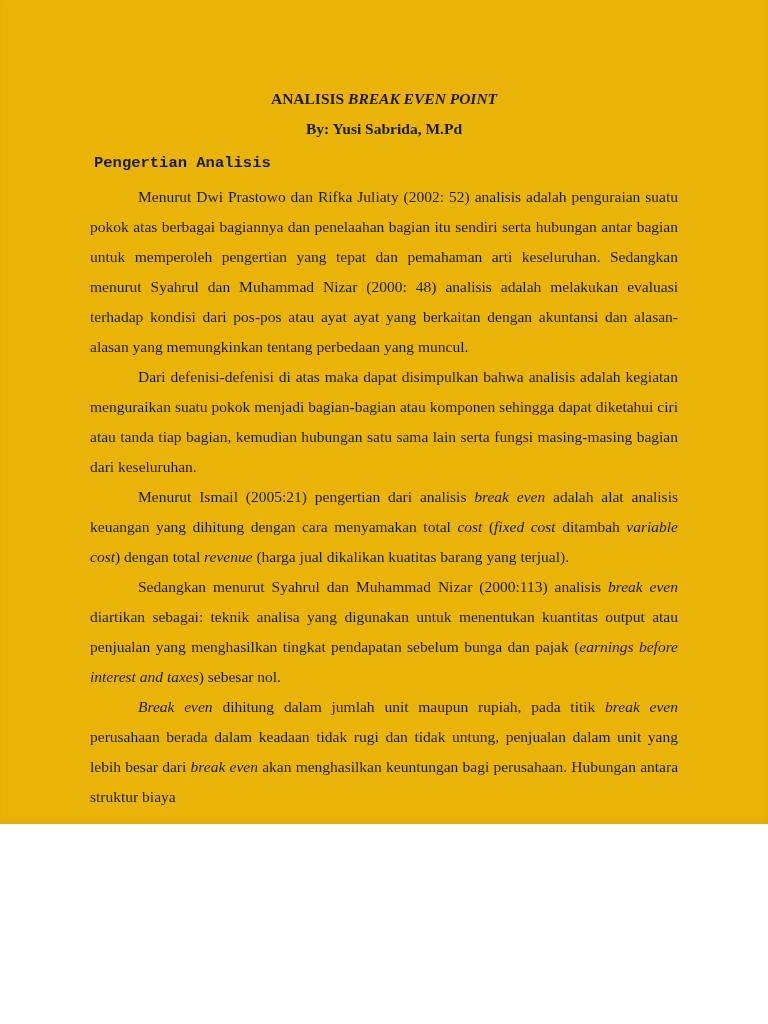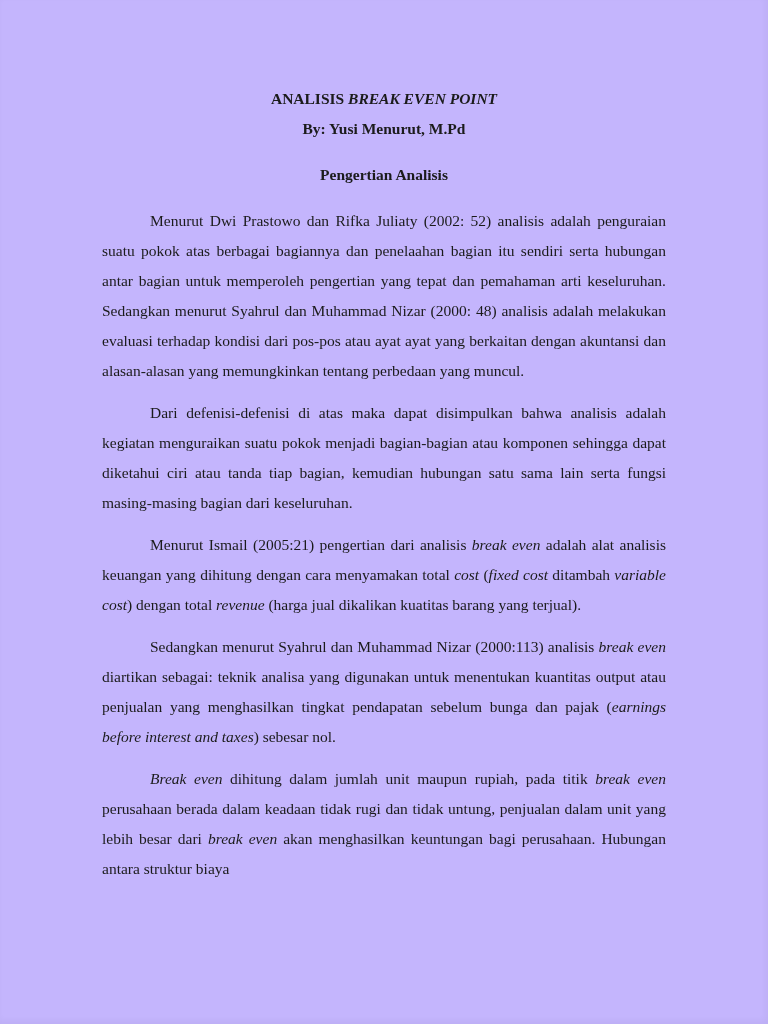--- a/index.html
+++ b/index.html
@@ -10,61 +10,62 @@
   body {
     width: 768px;
     height: 1024px;
     overflow: hidden;
     font-family: "Liberation Serif", "DejaVu Serif", serif;
     color: #1b1b1b;
   }
   .page {
     position: relative;
     width: 768px;
-    height: 1024px;
-    background: #c4b5fd;
+    height: 824px;
+    background: #eab308;
     box-sizing: border-box;
     
     box-shadow: inset -2px -3px 6px rgba(0,0,0,0.04);
   }
   .doc {
     position: absolute;
     top: 84px;
     left: 90px;
     width: 588px;
     font-size: 15.5px;
     line-height: 30px;
   }
   .doc-title, .doc-byline {
     text-align: center;
     font-weight: bold;
     margin: 0;
   }
   .doc-heading {
     font-weight: bold;
-    text-align: center;
-    margin: 16px;
+    text-align: left;
+    margin: 4px;
+    font-family: Liberation Mono, monospace;
   }
   .doc-paragraph {
     text-align: justify;
     text-indent: 48px;
-    margin: 12px;
+    margin: 0;
   }
   .run-plain { font-style: normal; font-weight: normal; }
   .run-italic { font-style: italic; font-weight: normal; }
   .run-bold { font-weight: bold; font-style: normal; }
   .run-bold-italic { font-weight: bold; font-style: italic; }
 </style>
 </head>
 <body>
 
 <div class="page">
   <div class="doc">
     <p class="doc-title"><span class="run-bold">ANALISIS </span><span class="run-bold-italic">BREAK EVEN POINT</span></p>
-    <p class="doc-byline"><span class="run-bold">By: Yusi Menurut, M.Pd</span></p>
+    <p class="doc-byline"><span class="run-bold">By: Yusi Sabrida, M.Pd</span></p>
 
   <p class="doc-heading"><span class="run-bold">Pengertian Analisis</span></p>
       <p class="doc-paragraph"><span class="run-plain">Menurut Dwi Prastowo dan Rifka Juliaty (2002: 52) analisis adalah penguraian suatu pokok atas berbagai bagiannya dan penelaahan bagian itu sendiri serta hubungan antar bagian untuk memperoleh pengertian yang tepat dan pemahaman arti keseluruhan. Sedangkan menurut Syahrul dan Muhammad Nizar (2000: 48) analisis adalah melakukan evaluasi terhadap kondisi dari pos-pos atau ayat ayat yang berkaitan dengan akuntansi dan alasan-alasan yang memungkinkan tentang perbedaan yang muncul.</span></p>
       <p class="doc-paragraph"><span class="run-plain">Dari defenisi-defenisi di atas maka dapat disimpulkan bahwa analisis adalah kegiatan menguraikan suatu pokok menjadi bagian-bagian atau komponen sehingga dapat diketahui ciri atau tanda tiap bagian, kemudian hubungan satu sama lain serta fungsi masing-masing bagian dari keseluruhan.</span></p>
       <p class="doc-paragraph"><span class="run-plain">Menurut Ismail (2005:21) pengertian dari analisis </span><span class="run-italic">break even</span><span class="run-plain"> adalah alat analisis keuangan yang dihitung dengan cara menyamakan total </span><span class="run-italic">cost</span><span class="run-plain"> (</span><span class="run-italic">fixed cost</span><span class="run-plain"> ditambah </span><span class="run-italic">variable cost</span><span class="run-plain">) dengan total </span><span class="run-italic">revenue</span><span class="run-plain"> (harga jual dikalikan kuatitas barang yang terjual).</span></p>
       <p class="doc-paragraph"><span class="run-plain">Sedangkan menurut Syahrul dan Muhammad Nizar (2000:113) analisis </span><span class="run-italic">break even</span><span class="run-plain"> diartikan sebagai: teknik analisa yang digunakan untuk menentukan kuantitas output atau penjualan yang menghasilkan tingkat pendapatan sebelum bunga dan pajak (</span><span class="run-italic">earnings before interest and taxes</span><span class="run-plain">) sebesar nol.</span></p>
       <p class="doc-paragraph"><span class="run-italic">Break even</span><span class="run-plain"> dihitung dalam jumlah unit maupun rupiah, pada titik </span><span class="run-italic">break even</span><span class="run-plain"> perusahaan berada dalam keadaan tidak rugi dan tidak untung, penjualan dalam unit yang lebih besar dari </span><span class="run-italic">break even</span><span class="run-plain"> akan menghasilkan keuntungan bagi perusahaan. Hubungan antara struktur biaya</span></p>
     </div>
 </div>
 

